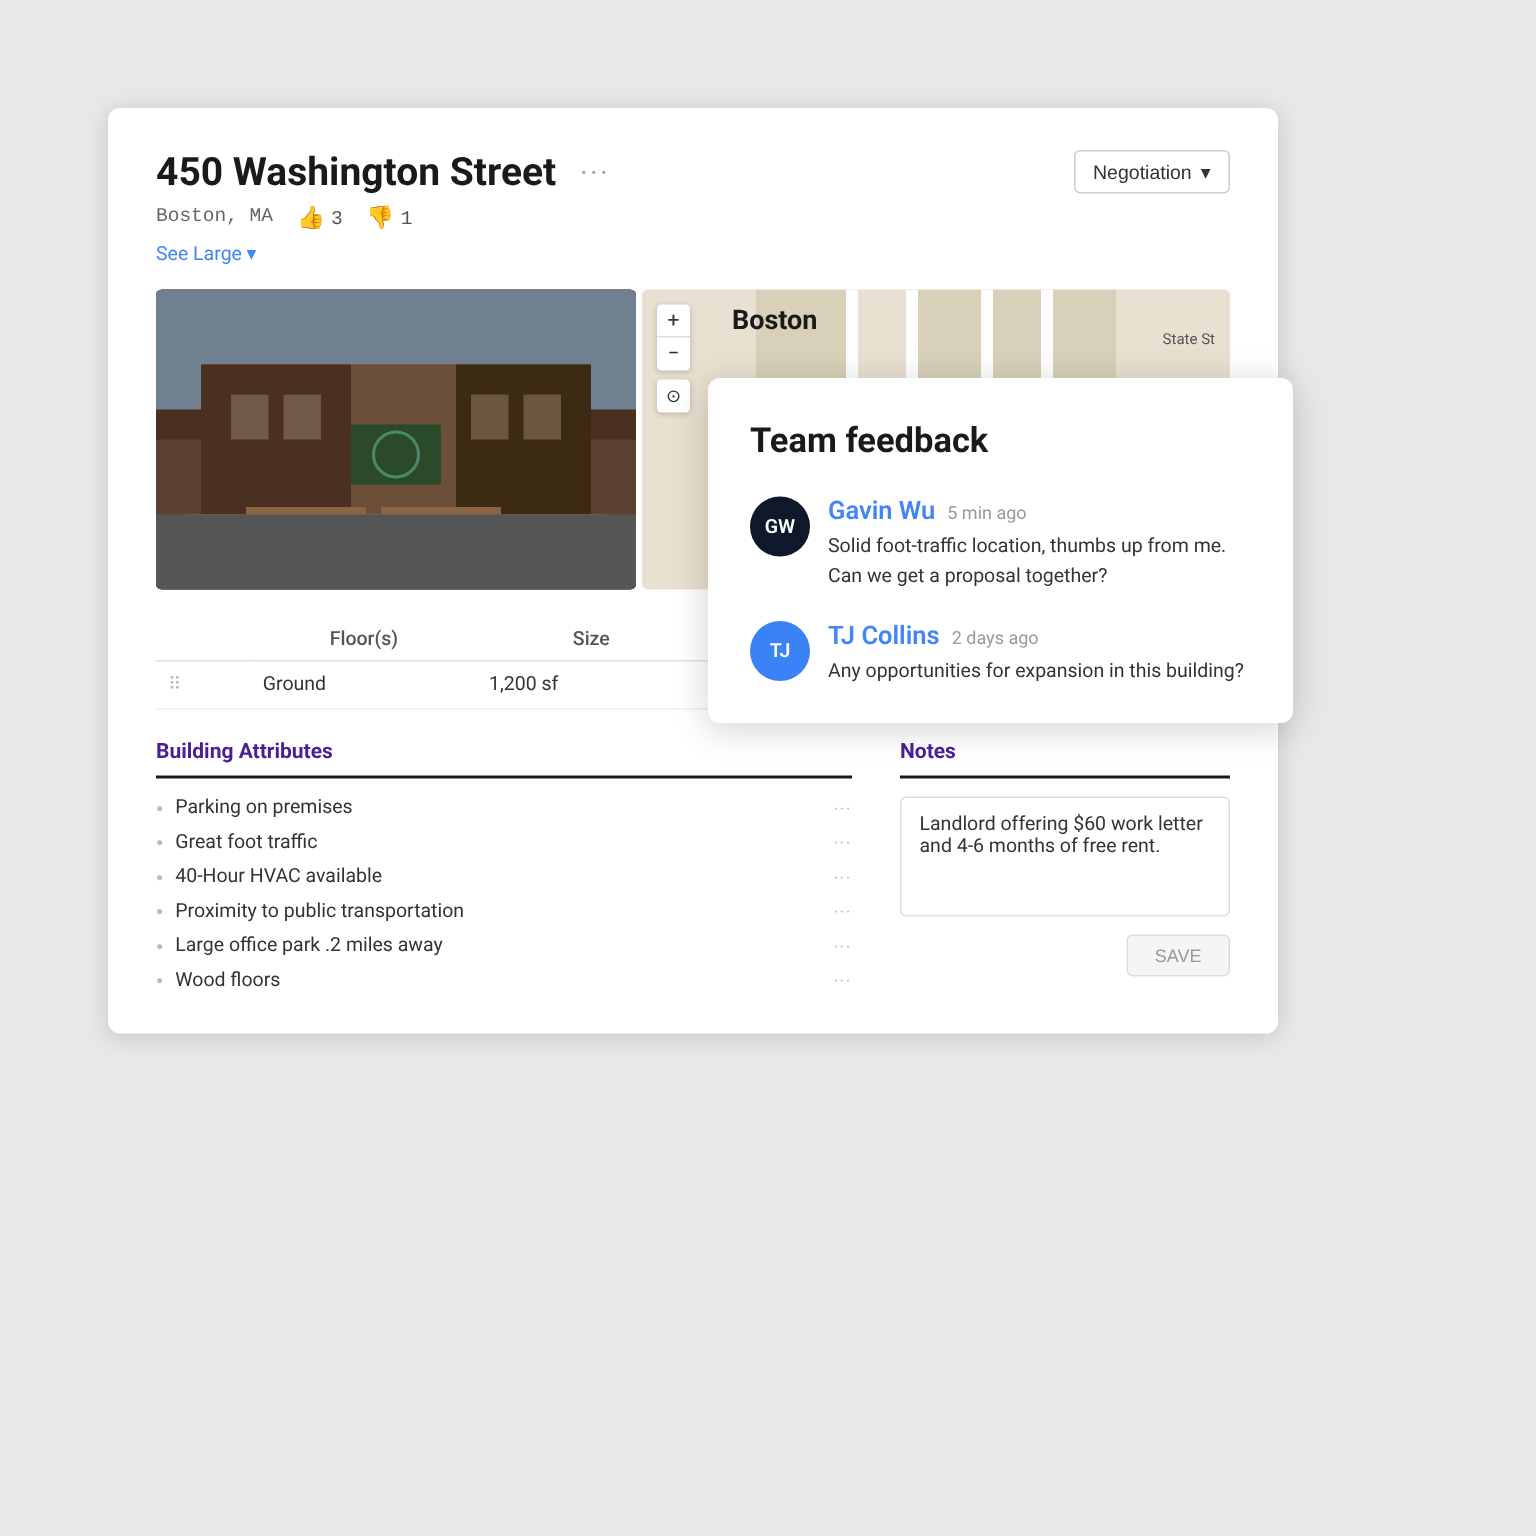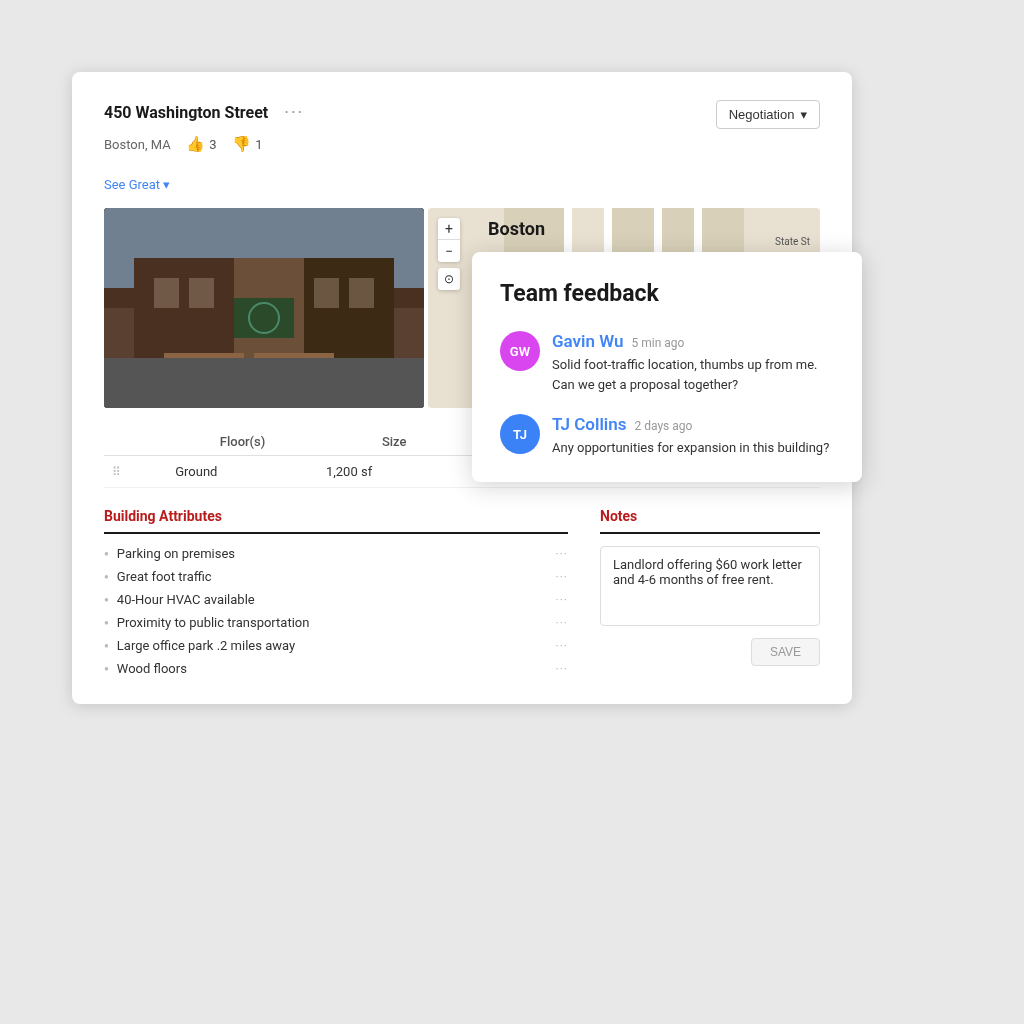--- a/index.html
+++ b/index.html
@@ -30,21 +30,21 @@
       padding: 28px 32px;
       z-index: 1;
     }
     .card-header {
       display: flex;
       align-items: flex-start;
       justify-content: space-between;
       margin-bottom: 6px;
     }
     .property-title {
-      font-size: 16px;
+      font-size: 26px;
       font-weight: 700;
       color: #1a1a1a;
     }
     .more-dots {
       color: #999;
       font-size: 18px;
       letter-spacing: 2px;
       cursor: pointer;
       padding: 2px 6px;
     }
@@ -60,25 +60,26 @@
       gap: 6px;
       background: #fff;
     }
     .header-right {
       display: flex;
       align-items: center;
       gap: 10px;
     }
     .card-subheader {
       display: flex;
-      align-items: center;
+      align-items: flex-start;
       gap: 16px;
-      margin-bottom: 24px;
+      margin-bottom: 6px;
       font-size: 13px;
       color: #666;
+      font-family: Liberation Mono, monospace;
     }
     .vote-group {
       display: flex;
       align-items: center;
       gap: 4px;
       font-size: 13px;
       color: #555;
     }
     .thumb-up {
       color: #4285f4;
@@ -220,21 +221,21 @@
     }
     .col-left {
       flex: 1;
     }
     .col-right {
       width: 220px;
     }
     .section-title {
       font-size: 14px;
       font-weight: 700;
-      color: #b91c1c;
+      color: #4c1d95;
       margin-bottom: 12px;
       padding-bottom: 8px;
       border-bottom: 2px solid #1a1a1a;
     }
     .attr-list {
       list-style: none;
       display: flex;
       flex-direction: column;
       gap: 8px;
     }
@@ -319,21 +320,21 @@
       height: 40px;
       border-radius: 50%;
       display: flex;
       align-items: center;
       justify-content: center;
       font-size: 13px;
       font-weight: 600;
       color: #fff;
       flex-shrink: 0;
     }
-    .avatar-gw { background: #d946ef; }
+    .avatar-gw { background: #0f172a; }
     .avatar-af {
       background: #ccc;
       overflow: hidden;
     }
     .avatar-af-img {
       width: 100%;
       height: 100%;
       background: radial-gradient(circle at 50% 40%, #c8a882 30%, #8b6543 80%);
     }
     .avatar-tj { background: #3b82f6; }
@@ -385,21 +386,21 @@
         <span class="thumb-up">👍</span>
         <span>3</span>
       </div>
       <div class="vote-group">
         <span class="thumb-down">👎</span>
         <span>1</span>
       </div>
     </div>
 
     <div class="see-more">
-      <span>See Great</span>
+      <span>See Large</span>
       <span>▾</span>
     </div>
 
     <div class="media-row">
       <div class="property-photo">
         <div class="photo-building">
           
           <svg width="320" height="200" viewBox="0 0 320 200">
             <rect width="320" height="200" fill="#4a3020"></rect>
             <rect x="0" y="100" width="320" height="100" fill="#5a4030"></rect>

